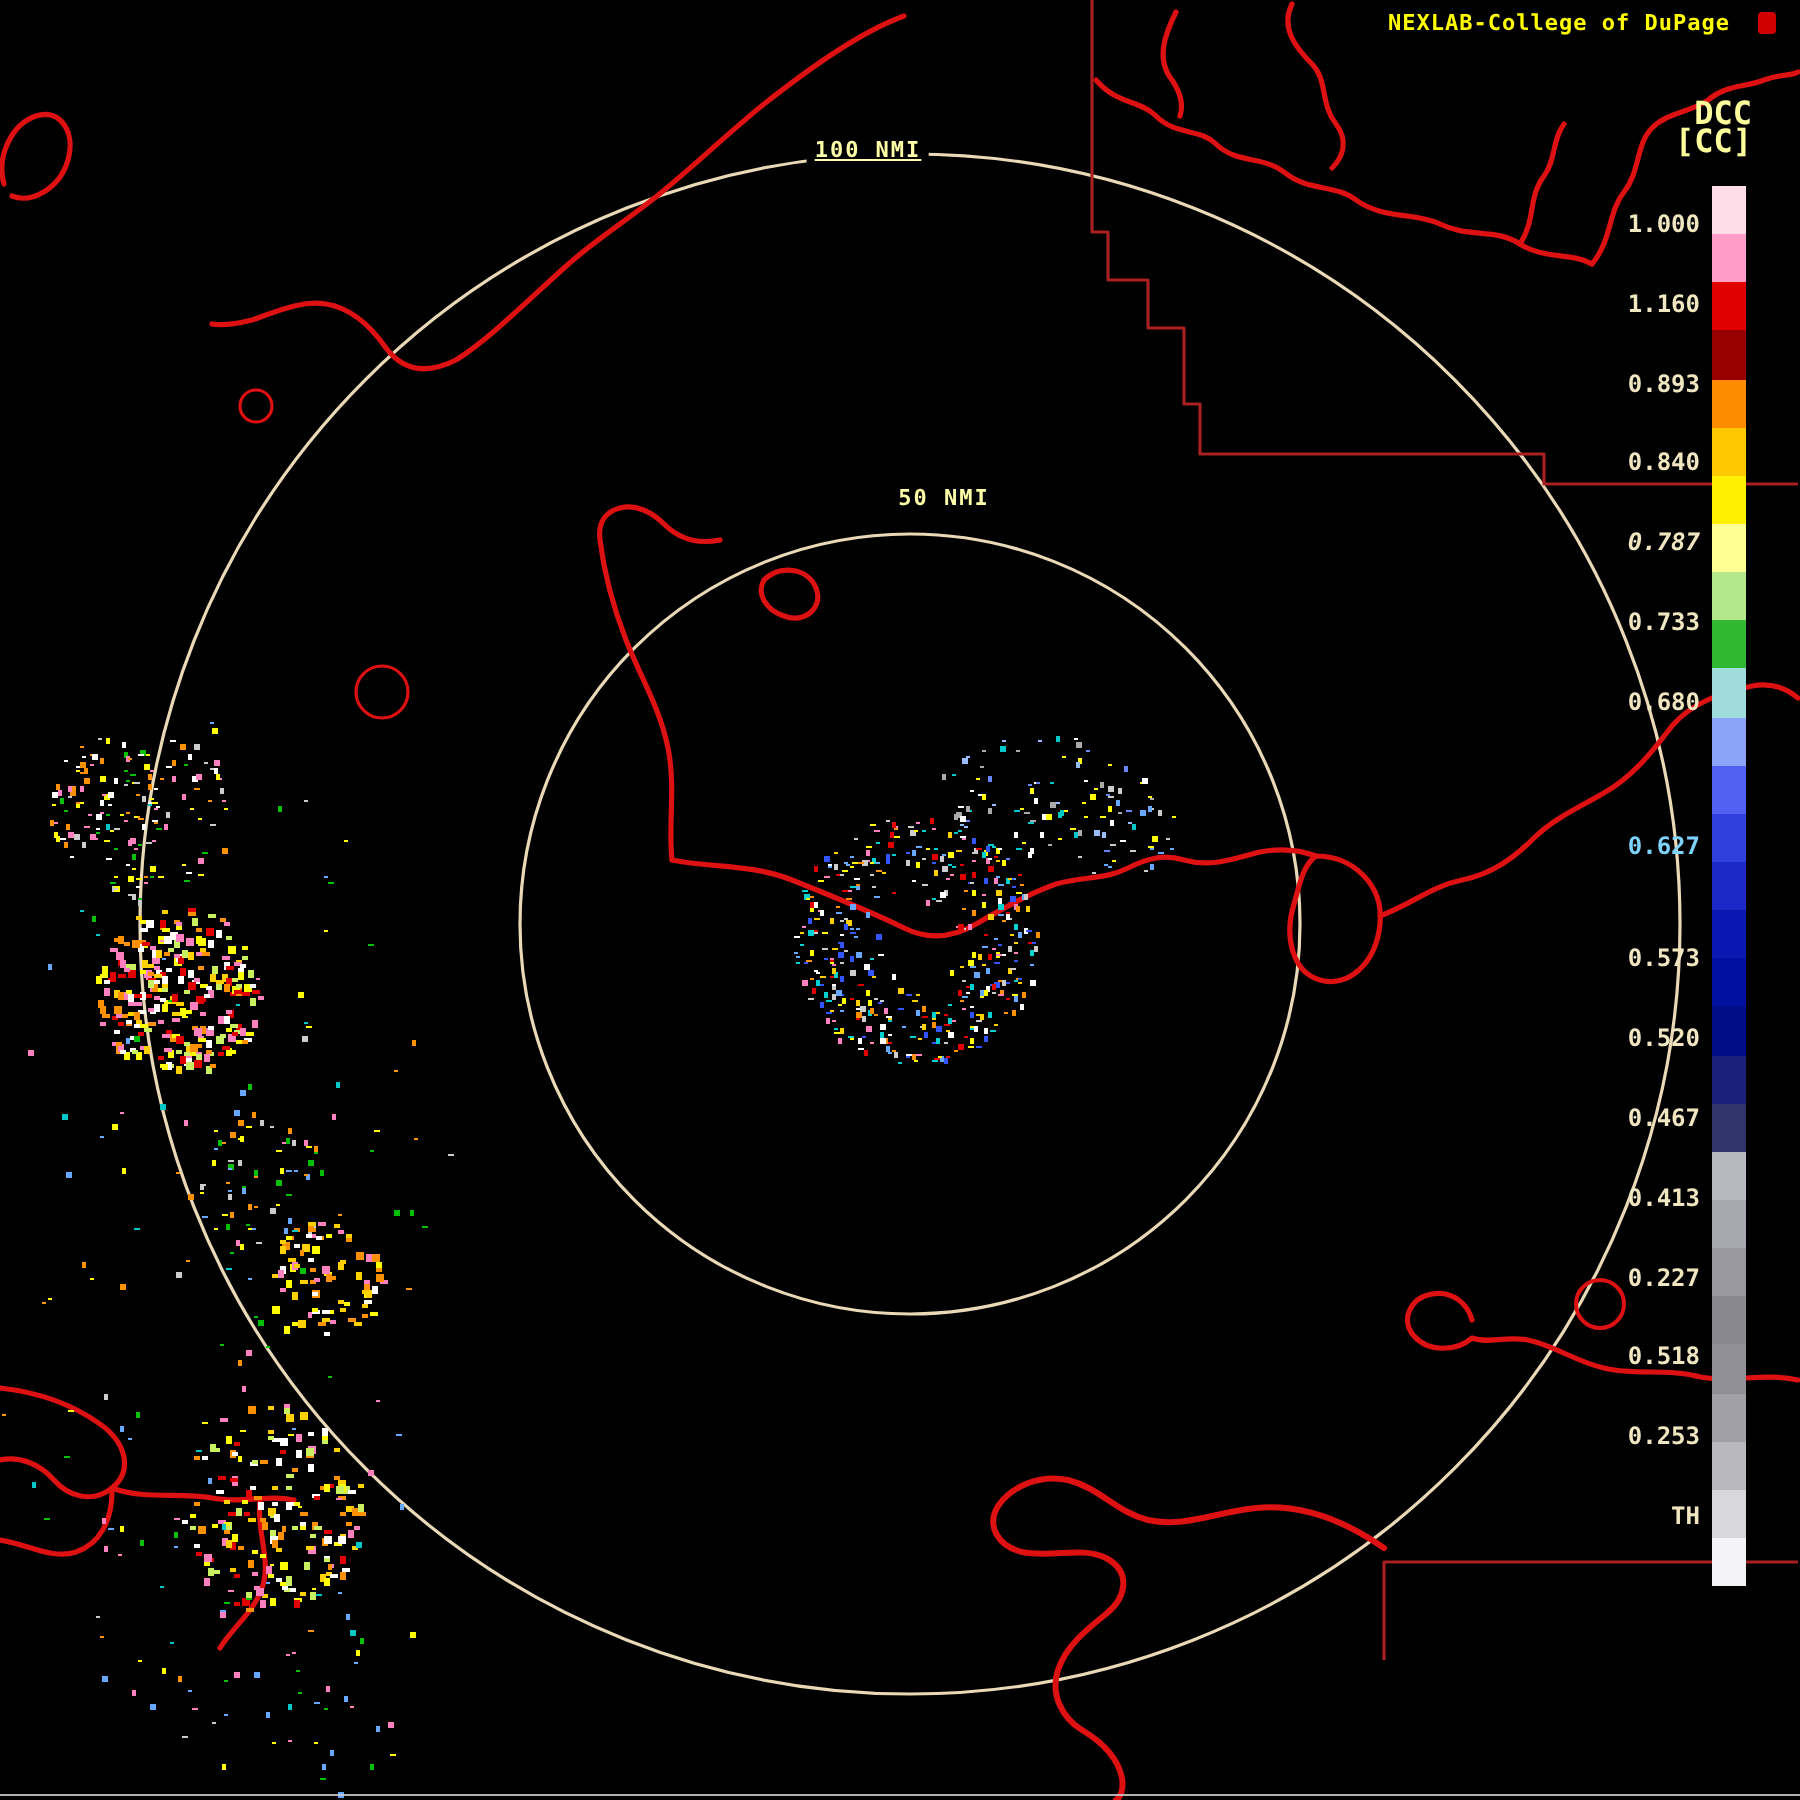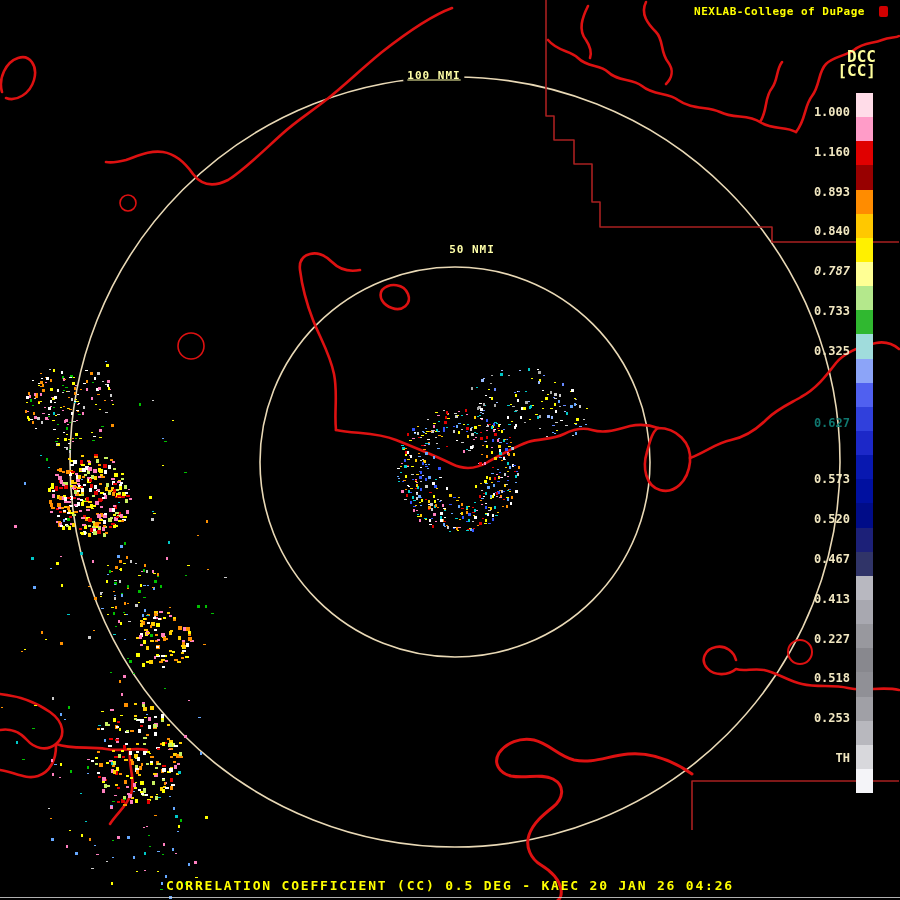--- a/index.html
+++ b/index.html
@@ -1568,28 +1568,27 @@
       <div class="cb-seg" style="background: rgb(216, 216, 220);"></div>
       <div class="cb-seg" style="background: rgb(244, 244, 248);"></div>
     </div>
   <div class="cb-ticks">
       <div class="cb-tick" style="color: rgb(240, 230, 192);">1.000</div>
       <div class="cb-tick" style="color: rgb(240, 230, 192);">1.160</div>
       <div class="cb-tick" style="color: rgb(240, 230, 192);">0.893</div>
       <div class="cb-tick" style="color: rgb(240, 230, 192);">0.840</div>
       <div class="cb-tick" style="color: rgb(240, 230, 192); font-style: italic;">0.787</div>
       <div class="cb-tick" style="color: rgb(240, 230, 192);">0.733</div>
-      <div class="cb-tick" style="color: rgb(240, 230, 192);">0.325</div>
-      <div class="cb-tick" style="color: #0f766e; margin-top: 32px;">0.627</div>
+      <div class="cb-tick" style="color: rgb(240, 230, 192);">0.680</div>
+      <div class="cb-tick" style="color: #7dd3fc; margin-top: 32px;">0.627</div>
       <div class="cb-tick" style="color: rgb(240, 230, 192); margin-top: 17px;">0.573</div>
       <div class="cb-tick" style="color: rgb(240, 230, 192);">0.520</div>
       <div class="cb-tick" style="color: rgb(240, 230, 192);">0.467</div>
       <div class="cb-tick" style="color: rgb(240, 230, 192);">0.413</div>
       <div class="cb-tick" style="color: rgb(240, 230, 192);">0.227</div>
       <div class="cb-tick" style="color: rgb(240, 230, 192);">0.518</div>
       <div class="cb-tick" style="color: rgb(240, 230, 192);">0.253</div>
       <div class="cb-tick" style="color: rgb(240, 230, 192);">TH</div>
     </div>
 
-  <div class="caption" style="color: rgb(255, 255, 0);">CORRELATION COEFFICIENT (CC) 0.5 DEG - KAEC 20 JAN 26 04:26</div>
   <div class="bottom-line"></div>
 
 </div>
 
 </body></html>

